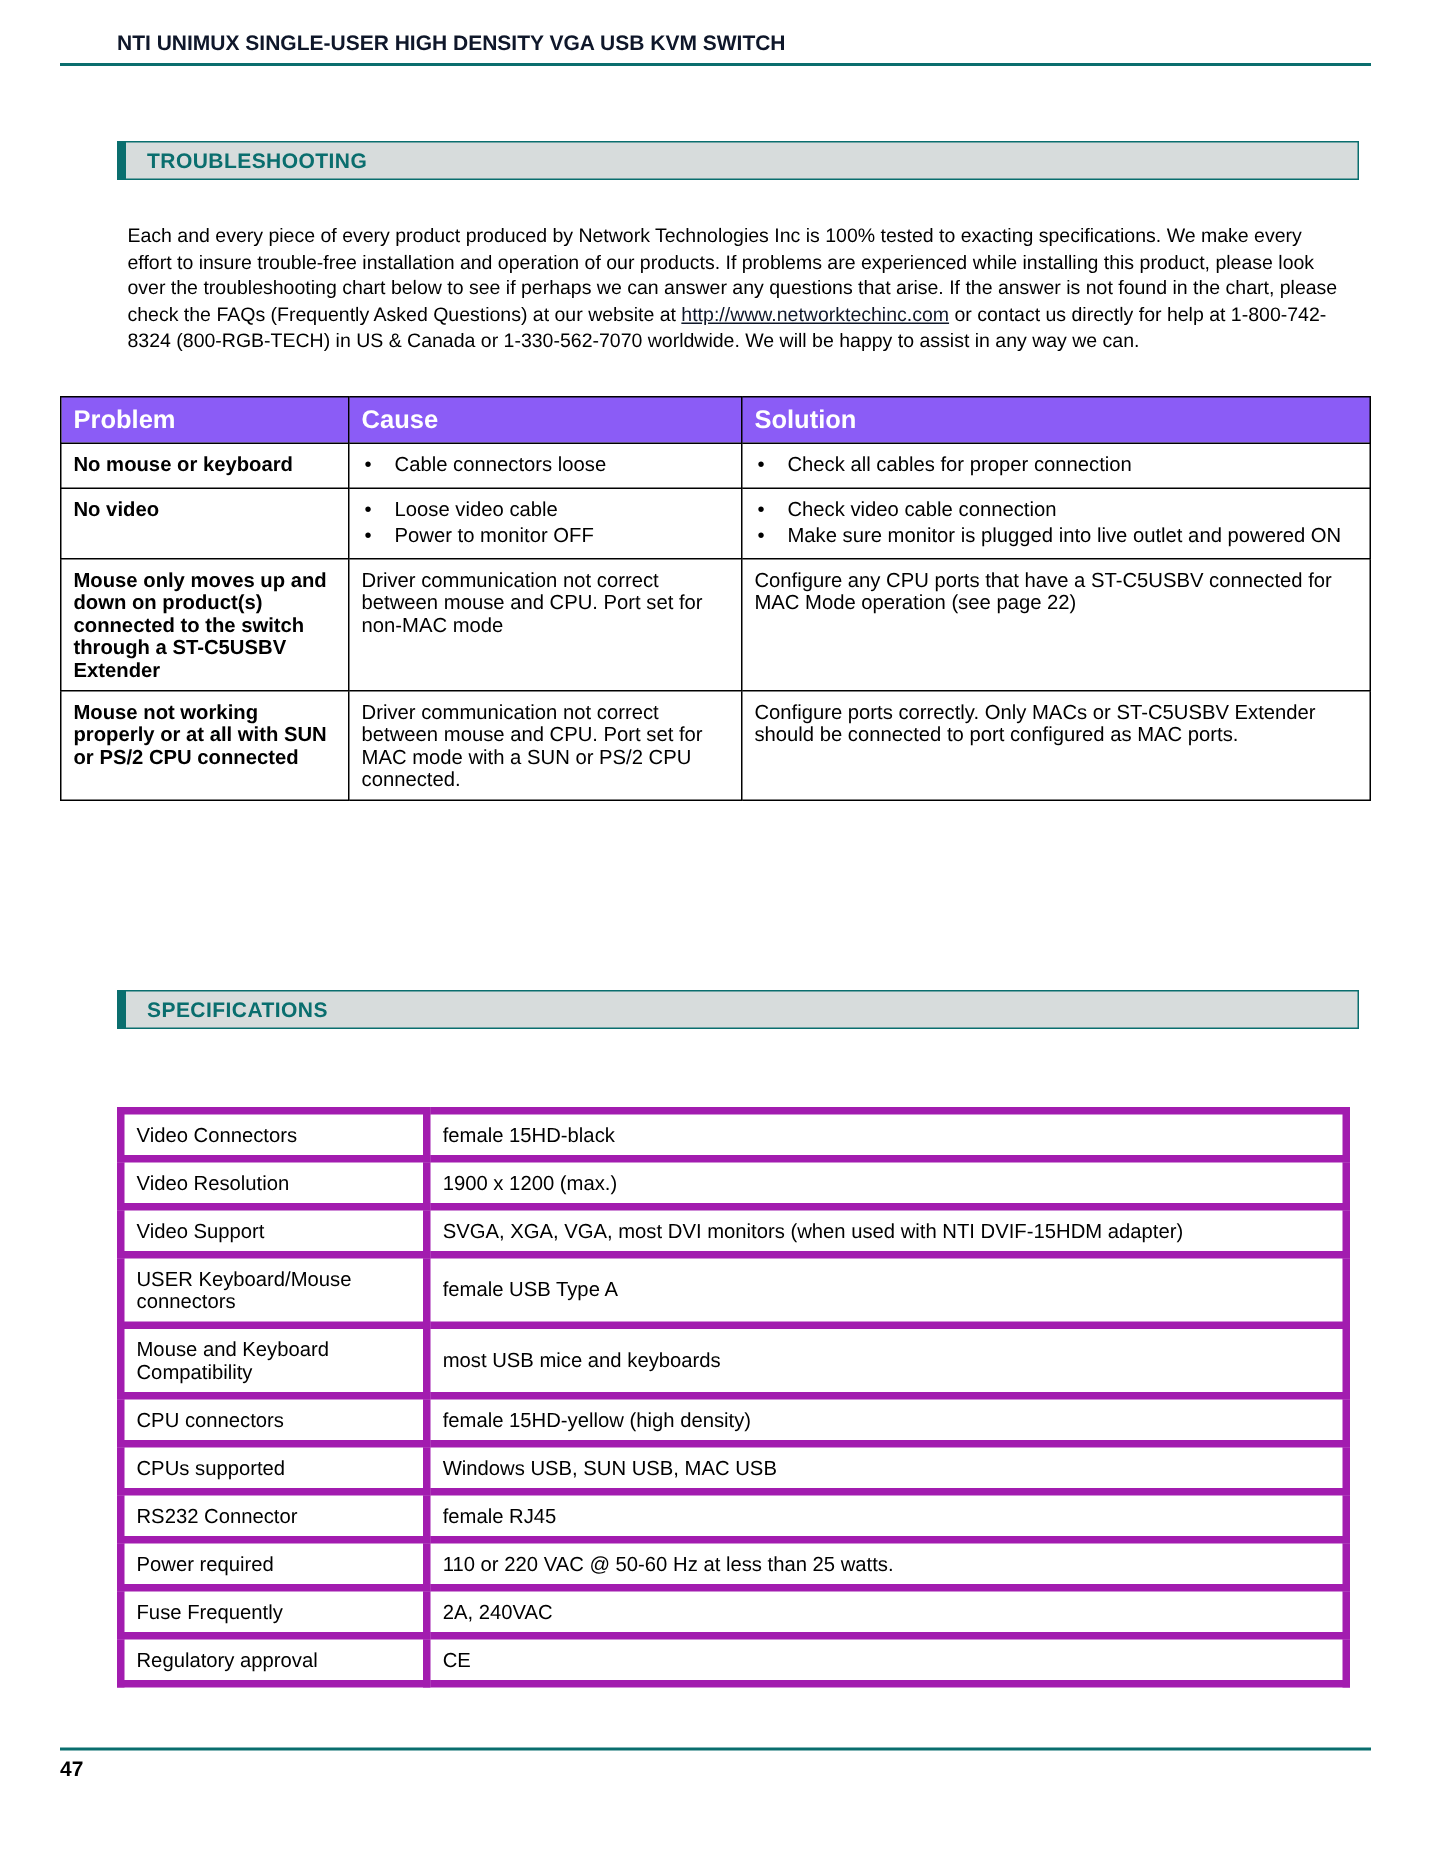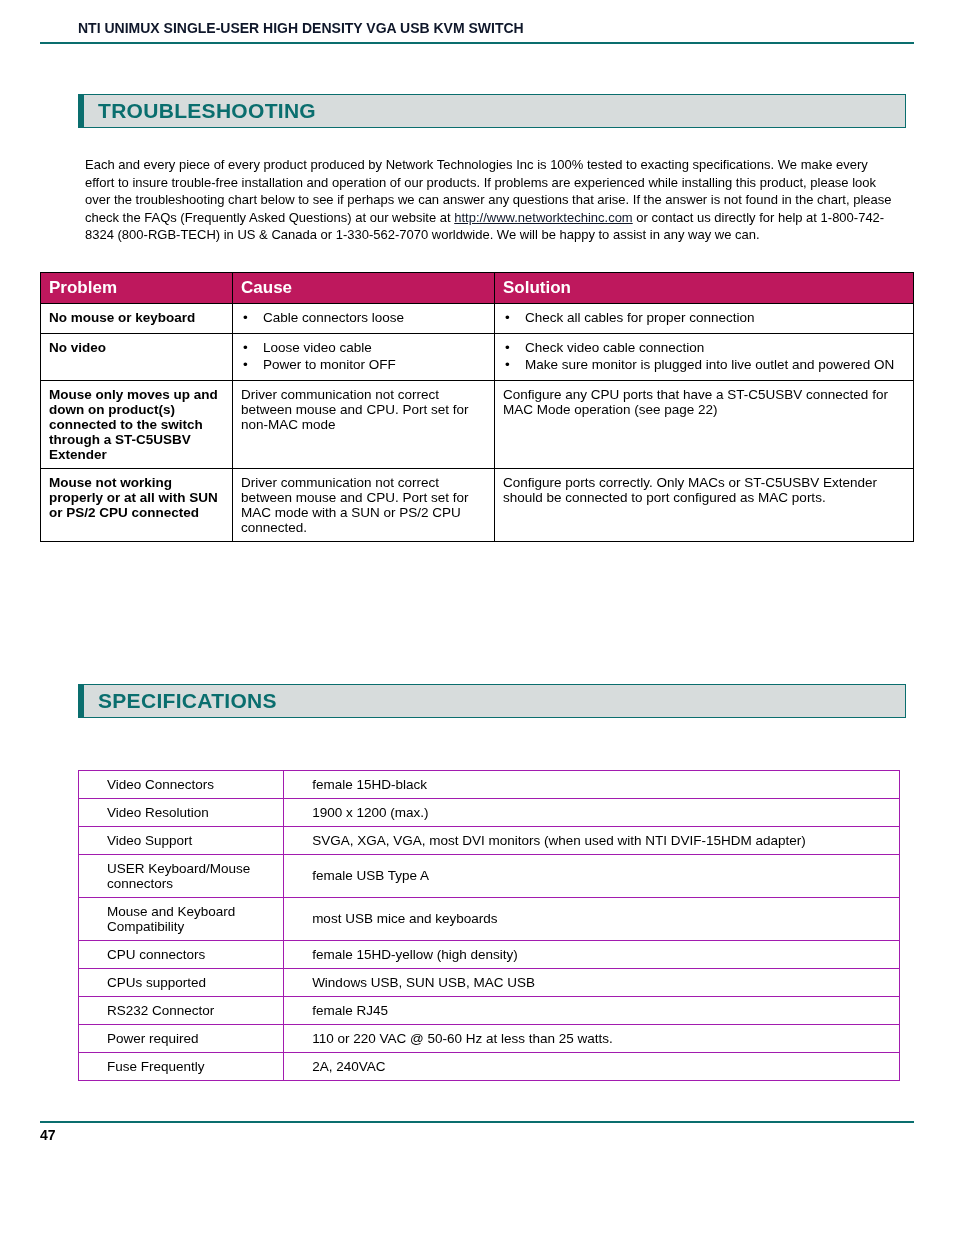--- a/index.html
+++ b/index.html
@@ -27,45 +27,44 @@
       border: none;
       border-top: 2px solid #0a6e6e;
       margin-bottom: 50px;
     }
     .section-heading {
       background: #d7dcdc;
       border: 1.5px solid #0a6e6e;
       border-left-width: 6px;
       color: #0a6e6e;
       font-weight: bold;
-      font-size: 21px;
+      font-size: 14px;
       padding: 4px 10px 4px 14px;
       margin-left: 38px;
       margin-right: 8px;
       margin-bottom: 28px;
       letter-spacing: .3px;
-      margin-top: 16px;
     }
     .intro-para {
       margin-left: 45px;
       margin-right: 20px;
       line-height: 1.35;
       margin-bottom: 28px;
     }
     .intro-para a {
       color: #0f172a;
       text-decoration: underline;
     }
     table.trouble {
       border-collapse: collapse;
       width: 100%;
       margin-bottom: 80px;
     }
     table.trouble th {
-      background: #be185d;
+      background: #8b5cf6;
       color: #fff;
       font-weight: bold;
       text-align: left;
       padding: 5px 8px;
       font-size: 17px;
       border: 1px solid #000;
     }
     table.trouble td {
       border: 1px solid #000;
       padding: 6px 8px;
@@ -98,22 +97,22 @@
       flex: 1;
     }
     table.spec {
       border-collapse: collapse;
       width: 94%;
       margin-left: 38px;
       margin-right: 8px;
       margin-bottom: 40px;
     }
     table.spec td {
-      border: 1px solid #a21caf;
-      padding: 6px 28px;
+      border: 5px solid #a21caf;
+      padding: 6px 8px;
       font-size: 13.5px;
       vertical-align: middle;
     }
     table.spec td.label {
       width: 25%;
     }
     .footer-rule {
       border: none;
       border-top: 2px solid #0a6e6e;
       margin-top: 14px;
@@ -250,17 +249,21 @@
         <td>female RJ45</td>
       </tr>
   <tr>
         <td class="label">Power required</td>
         <td>110 or 220 VAC @ 50-60 Hz at less than 25 watts.</td>
       </tr>
   <tr>
         <td class="label">Fuse Frequently</td>
         <td>2A, 240VAC</td>
       </tr>
+  <tr>
+        <td class="label">Regulatory approval</td>
+        <td>CE</td>
+      </tr>
 </tbody>
   </table>
 
 <hr class="footer-rule">
 <div class="page-num">47</div>
 
 </body></html>

